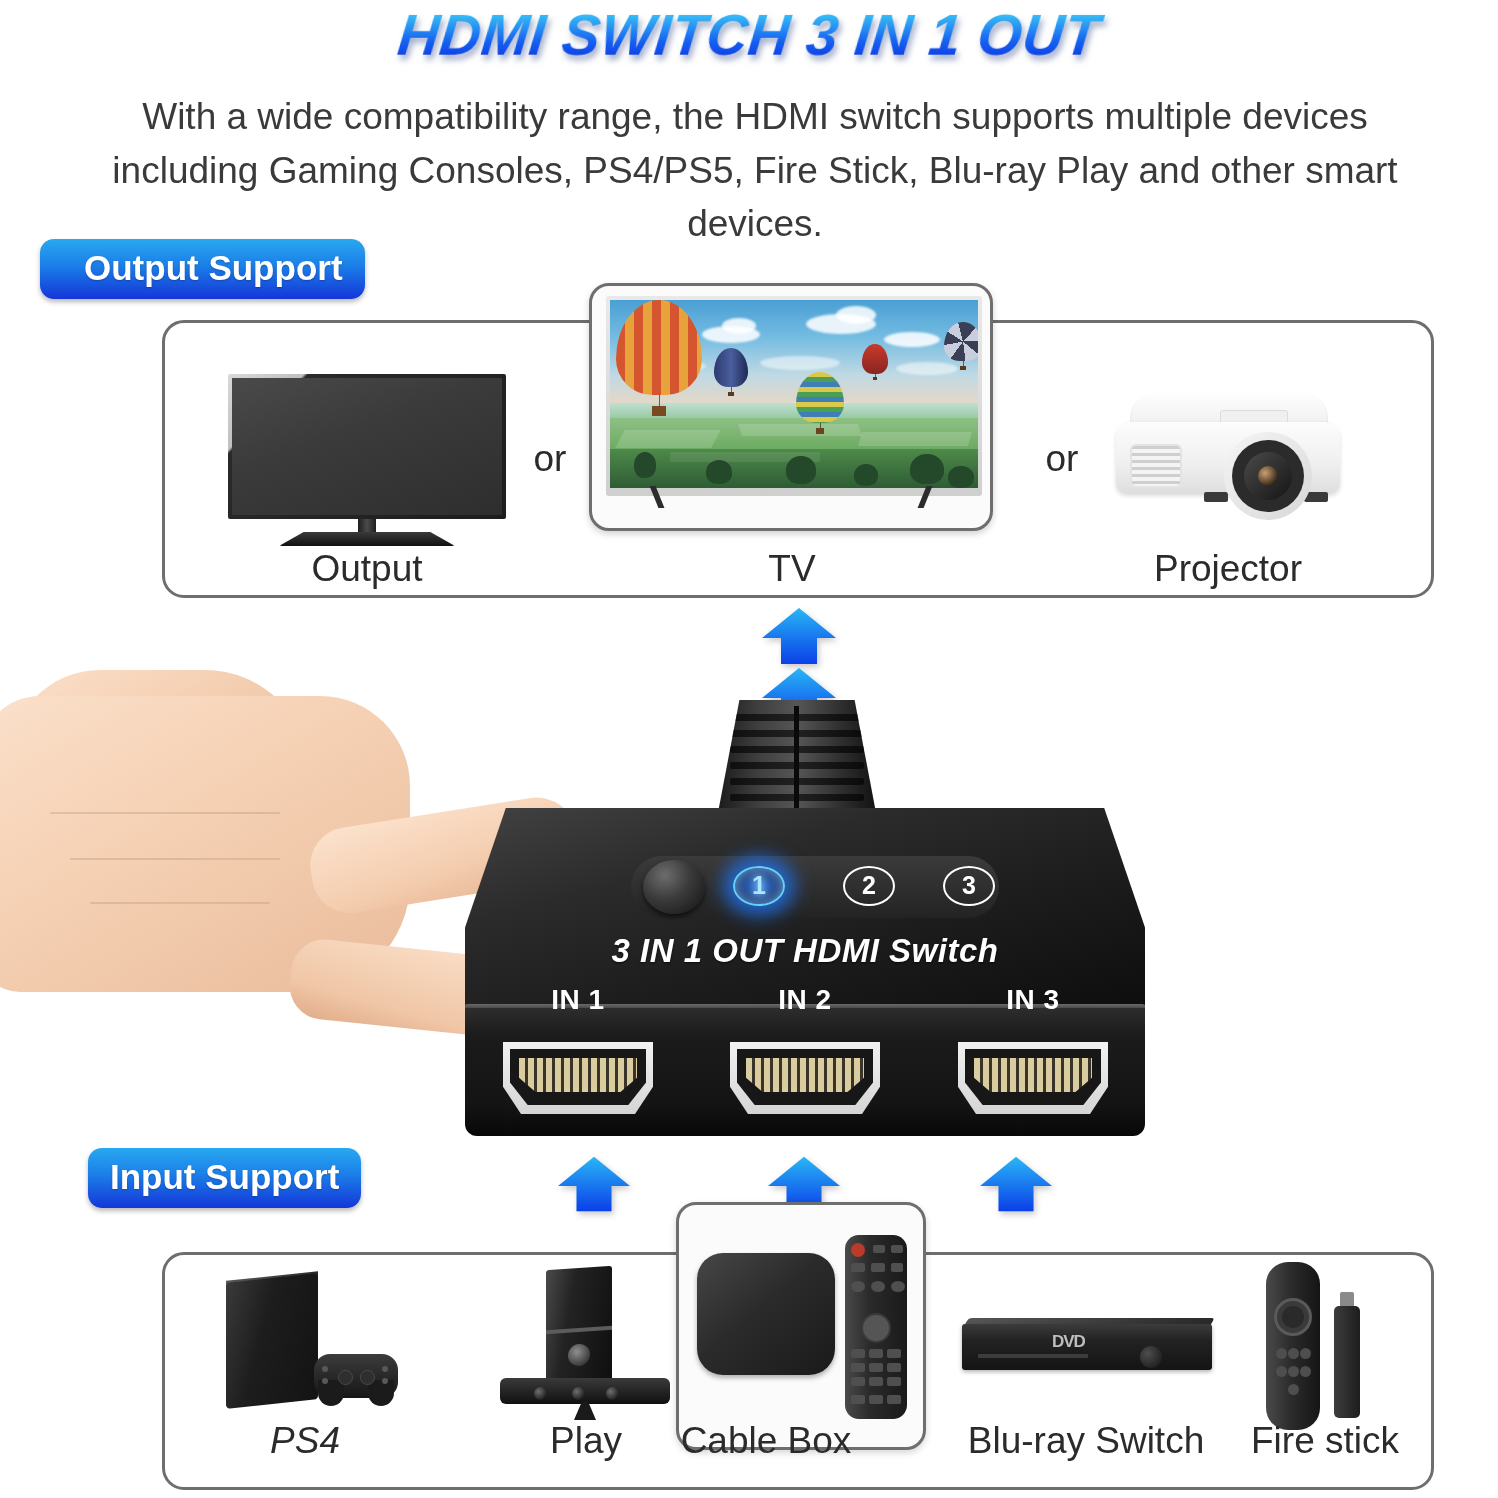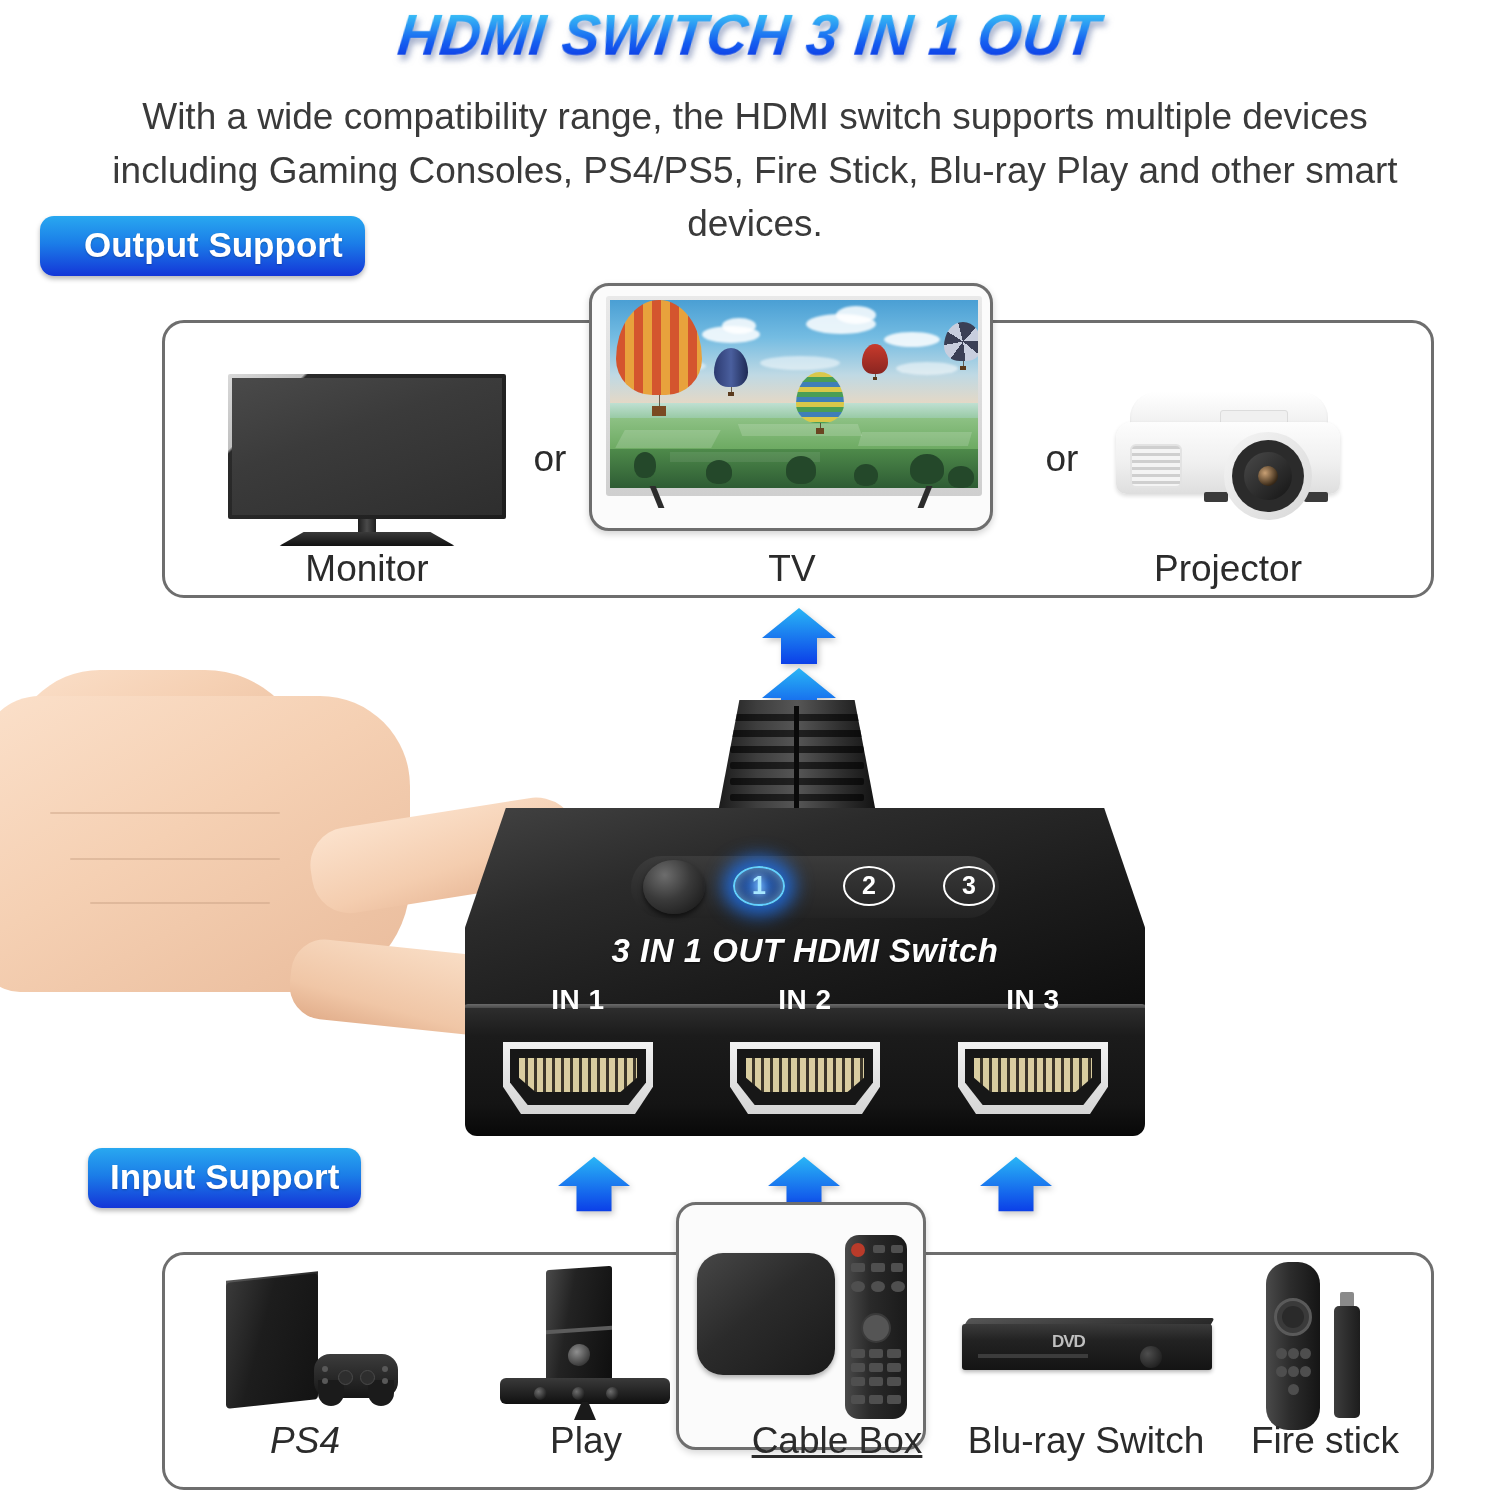--- a/index.html
+++ b/index.html
@@ -24,21 +24,21 @@
   }
 
   
   .badge {
     position:absolute; border-radius:14px; color:#fff; font-weight:bold;
     font-size:35px; padding:9px 22px 11px 22px; white-space:nowrap;
     background:linear-gradient(to bottom,#29a8f0 0%,#1b7ee8 45%,#1436d8 100%);
     box-shadow:0 3px 5px rgba(0,0,0,.28);
     text-shadow:0 1px 2px rgba(0,0,0,.25);
   }
-  #badge-output { left:40px; top:216px;padding-left:44px; }
+  #badge-output { left:40px; top:239px;padding-left:44px; }
   #badge-input  { left:40px; top:1148px;margin-left:48px; }
 
   
   .group-box {
     position:absolute; border:3px solid #6e6e6e; border-radius:22px;
     background:#fff;
   }
   #box-output { left:162px; top:320px; width:1272px; height:278px; }
   #box-input  { left:162px; top:1252px; width:1272px; height:238px; }
 
@@ -315,21 +315,21 @@
 
 <div class="group-box" id="box-output"></div>
 
 <div id="monitor">
   <div class="mon-frame">
       <div class="mon-screen"></div>
     </div>
   <div class="mon-neck"></div>
   <div class="mon-base"></div>
 </div>
-<div class="dev-label" style="left:367px; top:548px;">Monitor</div>
+<div class="dev-label" style="left:367px; top:548px;">Output</div>
 
 <div class="or-text" style="left:550px; top:438px;">or</div>
 
 <div id="tv-card">
   <div id="tv-body">
     <div id="tv-screen">
       <div class="sky"></div>
       <div class="land-far"></div>
       <div class="land-mid"></div>
       <div class="land-near"></div>
@@ -569,21 +569,21 @@
   <div class="rm-btn" style="left:172px; top:158px; width:14px; height:9px;"></div>
   <div class="rm-btn" style="left:190px; top:158px; width:14px; height:9px;"></div>
   <div class="rm-btn" style="left:208px; top:158px; width:14px; height:9px;"></div>
   <div class="rm-btn" style="left:172px; top:172px; width:14px; height:9px;"></div>
   <div class="rm-btn" style="left:190px; top:172px; width:14px; height:9px;"></div>
   <div class="rm-btn" style="left:208px; top:172px; width:14px; height:9px;"></div>
   <div class="rm-btn" style="left:172px; top:190px; width:14px; height:9px;"></div>
   <div class="rm-btn" style="left:190px; top:190px; width:14px; height:9px;"></div>
   <div class="rm-btn" style="left:208px; top:190px; width:14px; height:9px;"></div>
 </div>
-<div class="dev-label" style="left:837px; top:1420px;text-decoration:underline;">Cable Box</div>
+<div class="dev-label" style="left:766px; top:1420px;">Cable Box</div>
 
 <div class="dev" id="bluray">
   <div class="br-top"></div>
   <div class="br-body"></div>
   <div class="br-dvd">DVD</div>
   <div class="br-tray"></div>
   <div class="br-knob"></div>
 </div>
 <div class="dev-label" style="left:1086px; top:1420px;">Blu-ray Switch</div>
 

